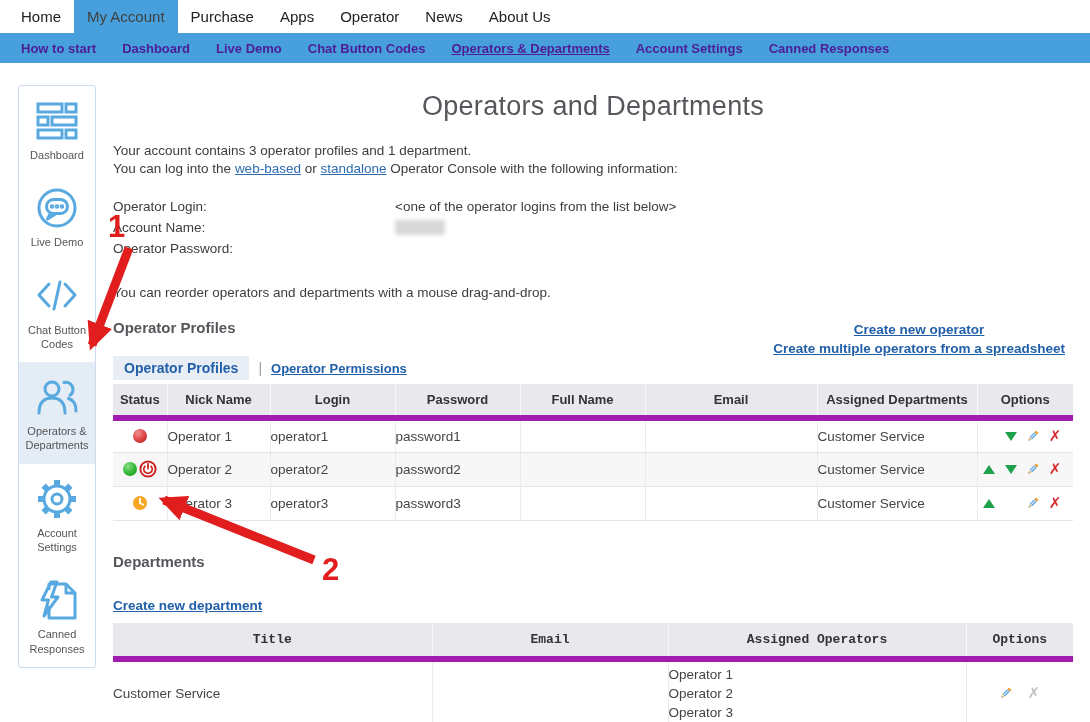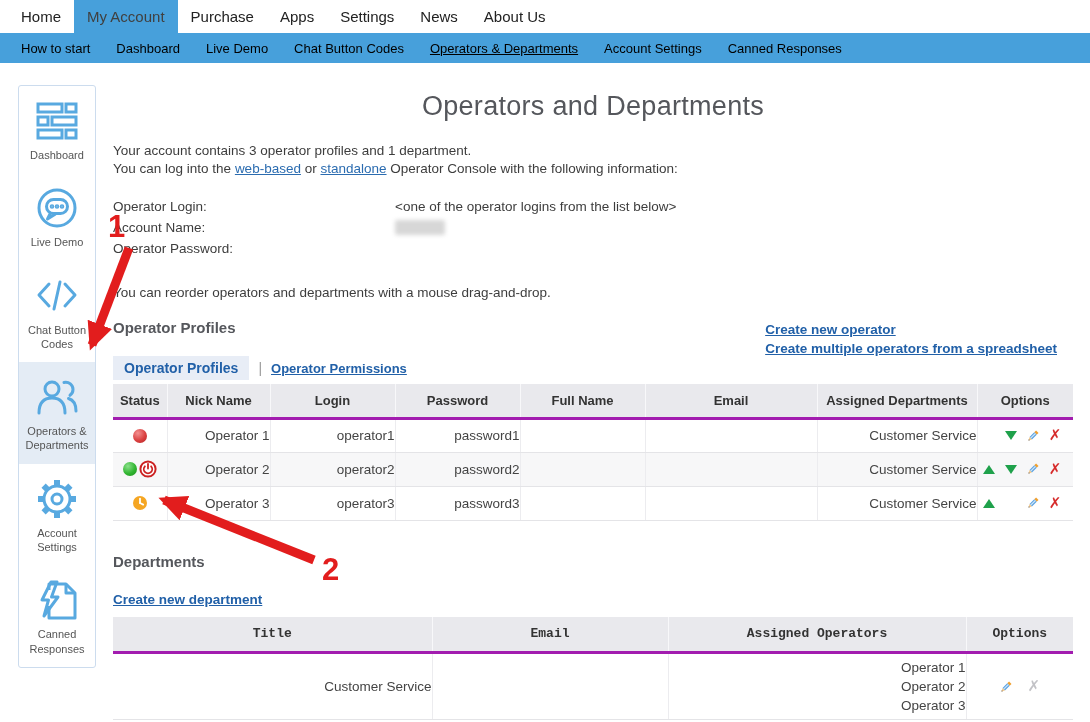--- a/index.html
+++ b/index.html
@@ -12,21 +12,21 @@
   .topnav { display:flex; height:33px; background:#fff; padding-left:8px; }
   .topnav-item {
     display:flex; align-items:center; padding:0 13px;
     font-size:15px; font-weight:normal; color:#222; cursor:pointer;
   }
   .topnav-item.active { background:#47a0db; color:#404040; }
   
   .subnav { display:flex; height:30px; background:#47a0db; padding-left:8px; }
   .subnav-item {
     display:flex; align-items:center; padding:0 13px;
-    font-size:13px; font-weight:normal; color:#000000; cursor:pointer;
+    font-size:13px; font-weight:bold; color:#4c1d95; cursor:pointer;
   }
   .subnav-item.active { text-decoration:underline; }
   
   .sidebar {
     position:absolute; left:18px; top:85px; width:78px;
     border:1px solid #ccdcee; border-radius:3px; background:#fff;
   }
   .side-item {
     display:flex; flex-direction:column; align-items:center;
     padding:13px 3px 11px; cursor:pointer;
@@ -53,29 +53,29 @@
   }
   .reorder-note { margin-top:26px; font-size:13.5px; color:#3d3d3d; }
   .section-heading { margin-top:19px; font-size:15px; font-weight:bold; color:#55575c; }
   
   .op-toolbar { position:relative; height:46px; margin-top:2px; }
   .tabs-row { position:absolute; left:0; bottom:4px; display:flex; align-items:center; font-size:14px; font-weight:bold; }
   .tab-active { background:#e8edf6; color:#2160a8; padding:4px 11px; cursor:pointer; }
   .tab-sep { color:#999; margin:0 9px; font-weight:normal; }
   a.bold-link { color:#2160a8; font-weight:bold; text-decoration:underline; font-size:13.5px; cursor:pointer; }
   .tabs-row a.bold-link { font-size:13px; }
-  .create-links { position:absolute; right:16px; top:-18px; text-align:left; line-height:18px; }
+  .create-links { position:absolute; right:8px; top:-18px; text-align:center; line-height:18px; }
   
   table { border-collapse:collapse; width:960px; font-size:13.5px; color:#444; table-layout:fixed; }
   th {
     background:#e9e9ed; color:#333; font-size:13px; font-weight:bold;
-    height:34px; text-align:center; border-left:1px solid #f8f8fa; border-bottom:3px solid #a21caf;
+    height:34px; text-align:center; border-left:1px solid #f8f8fa; border-bottom:6px solid #a21caf;
   }
   th:first-child { border-left:none; }
-  td { height:34px; text-align:right; border-left:1px solid #ececef; border-bottom:1px solid #e4e4e7; }
+  td { height:34px; text-align:left; border-left:1px solid #ececef; border-bottom:1px solid #e4e4e7; }
   td:first-child { border-left:none; }
   tr.stripe td { background:#f7f7f8; }
   .dept-table th { height:36px;font-family:Liberation Mono, monospace; }
   .dept-table td { height:67px; }
   
   .status-cell { display:flex; align-items:center; justify-content:center; gap:2px; }
   .ball { width:14px; height:14px; border-radius:50%; display:inline-block; }
   .ball-red { background:radial-gradient(circle at 35% 30%, #f39090, #da4040 55%, #b32222); }
   .ball-green { background:radial-gradient(circle at 35% 30%, #8ae08a, #31b531 55%, #1d8f1d); }
   
@@ -92,21 +92,21 @@
   .anno { position:absolute; left:0; top:0; width:1090px; height:722px; pointer-events:none; z-index:50; }
 </style>
 </head>
 <body>
 
 <div class="topnav">
   <div class="topnav-item">Home</div>
   <div class="topnav-item active">My Account</div>
   <div class="topnav-item">Purchase</div>
   <div class="topnav-item">Apps</div>
-  <div class="topnav-item">Settings</div>
+  <div class="topnav-item">Operator</div>
   <div class="topnav-item">News</div>
   <div class="topnav-item">About Us</div>
 </div>
 
 <div class="subnav">
   <div class="subnav-item">How to start</div>
   <div class="subnav-item">Dashboard</div>
   <div class="subnav-item">Live Demo</div>
   <div class="subnav-item">Chat Button Codes</div>
   <div class="subnav-item active">Operators &amp; Departments</div>
@@ -362,21 +362,21 @@
           <span class="opt-slot">
                 <span class="x-mark">✗</span>
               </span>
         </div>
           </td>
       </tr>
     </tbody>
   </table>
 
   <div class="section-heading" style="margin-top:32px">Departments</div>
-  <div style="margin-top:20px"><a class="bold-link">Create new department</a></div>
+  <div style="margin-top:26px"><a class="bold-link">Create new department</a></div>
 
   <table class="dept-table" style="margin-top:9px">
     <colgroup>
       <col style="width:319px">
         <col style="width:236px">
         <col style="width:298px">
         <col style="width:107px">
     </colgroup>
     <thead>
       <tr>

